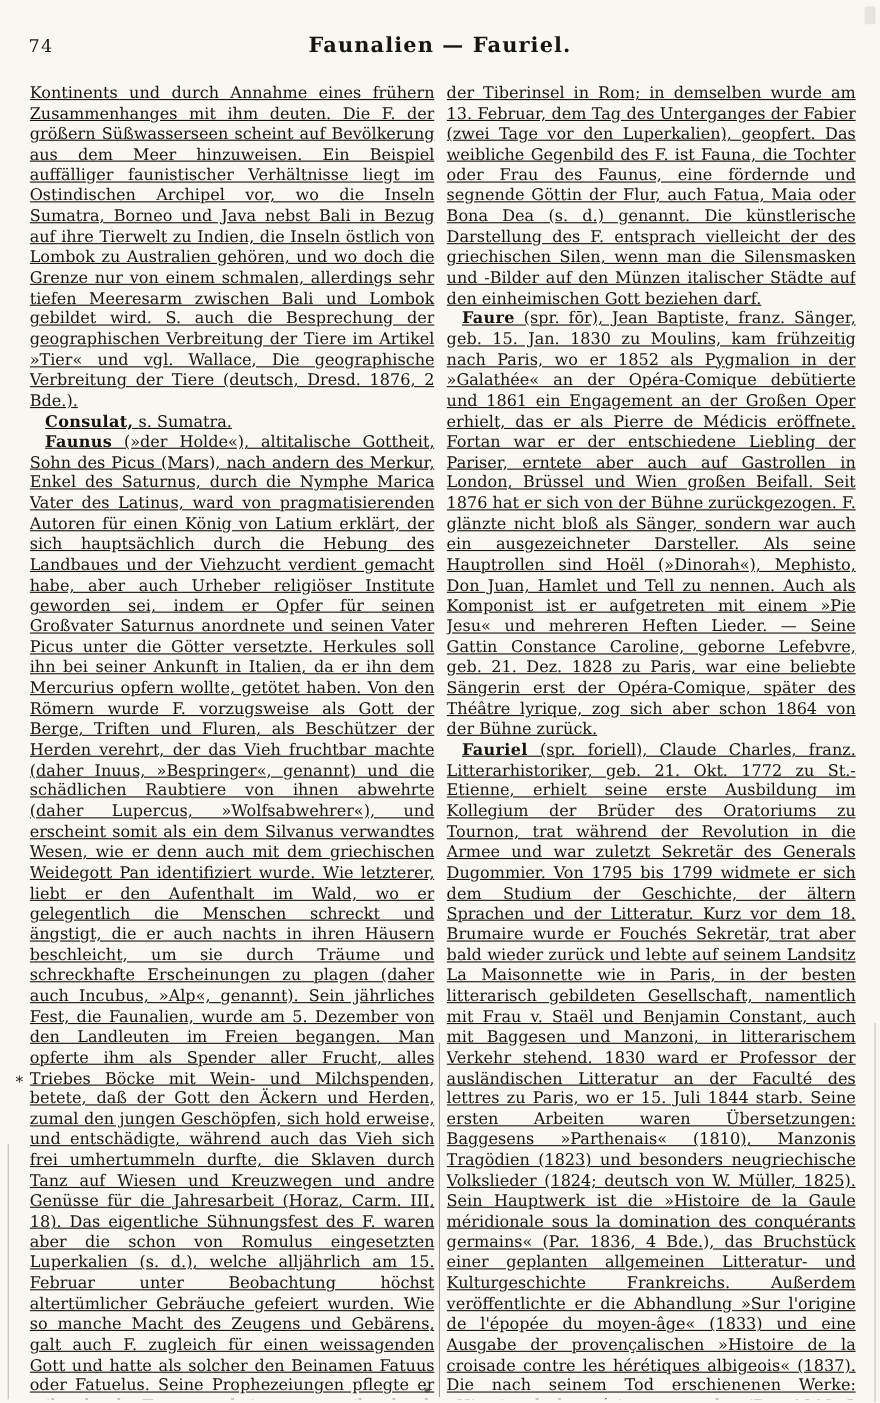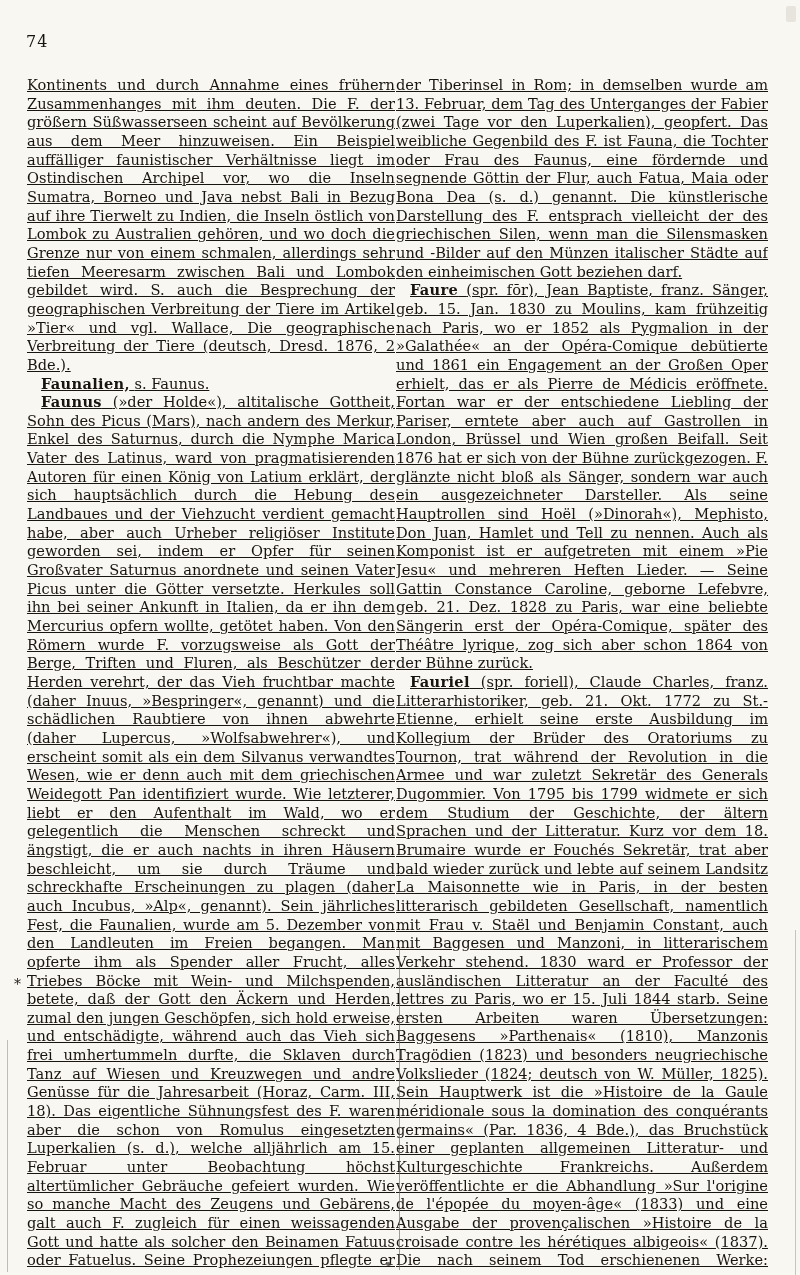--- a/index.html
+++ b/index.html
@@ -27,21 +27,21 @@
 
   
   .column {
     position: absolute; top: 76px; height: 1196px;
     text-align: justify;
     font-size: 14.6px; line-height: 18.65px;
     overflow: hidden;
     hyphens: auto; text-decoration: underline; -webkit-hyphens: auto;
   }
   .col-left  { left: 27px;  width: 368px; }
-  .col-right { left: 396px; width: 372px; }
+  .col-right { left: 406px; width: 372px; }
 
   .para { margin: 0; text-indent: 0; }
   .para.entry { text-indent: 14px; }
   .headword { font-weight: bold; letter-spacing: 0.3px; }
 
   
   .margin-mark {
     position: absolute; left: 14px; top: 976px;
     font-size: 14px; color: #2a241e;
   }
@@ -69,25 +69,26 @@
     background: #4a443c; border-radius: 50%; opacity: 0.8;
   }
 </style>
 </head>
 <body>
 
 <div class="page">
 
   <div class="header">
     <div class="page-number">74</div>
+    <div class="running-title">Faunalien — Fauriel.</div>
   </div>
 
   <div class="column col-left">
     <p class="para"><span>Kontinents und durch Annahme eines frühern Zusammenhanges mit ihm deuten. Die F. der größern Süßwasserseen scheint auf Bevölkerung aus dem Meer hinzuweisen. Ein Beispiel auffälliger faunistischer Verhältnisse liegt im Ostindischen Archipel vor, wo die Inseln Sumatra, Borneo und Java nebst Bali in Bezug auf ihre Tierwelt zu Indien, die Inseln östlich von Lombok zu Australien gehören, und wo doch die Grenze nur von einem schmalen, allerdings sehr tiefen Meeresarm zwischen Bali und Lombok gebildet wird. S. auch die Besprechung der geographischen Verbreitung der Tiere im Artikel »Tier« und vgl. Wallace, Die geographische Verbreitung der Tiere (deutsch, Dresd. 1876, 2 Bde.).</span></p>
-    <p class="para entry"><span class="headword">Faunalien,</span> <span>s. Faunus.</span></p>
+    <p class="para entry"><span class="headword">Consulat,</span> <span>s. Sumatra.</span></p>
     <p class="para entry"><span class="headword">Faunus</span> <span>(»der Holde«), altitalische Gottheit, Sohn des Picus (Mars), nach andern des Merkur, Enkel des Saturnus, durch die Nymphe Marica Vater des Latinus, ward von pragmatisierenden Autoren für einen König von Latium erklärt, der sich hauptsächlich durch die Hebung des Landbaues und der Viehzucht verdient gemacht habe, aber auch Urheber religiöser Institute geworden sei, indem er Opfer für seinen Großvater Saturnus anordnete und seinen Vater Picus unter die Götter versetzte. Herkules soll ihn bei seiner Ankunft in Italien, da er ihn dem Mercurius opfern wollte, getötet haben. Von den Römern wurde F. vorzugsweise als Gott der Berge, Triften und Fluren, als Beschützer der Herden verehrt, der das Vieh fruchtbar machte (daher Inuus, »Bespringer«, genannt) und die schädlichen Raubtiere von ihnen abwehrte (daher Lupercus, »Wolfsabwehrer«), und erscheint somit als ein dem Silvanus verwandtes Wesen, wie er denn auch mit dem griechischen Weidegott Pan identifiziert wurde. Wie letzterer, liebt er den Aufenthalt im Wald, wo er gelegentlich die Menschen schreckt und ängstigt, die er auch nachts in ihren Häusern beschleicht, um sie durch Träume und schreckhafte Erscheinungen zu plagen (daher auch Incubus, »Alp«, genannt). Sein jährliches Fest, die Faunalien, wurde am 5. Dezember von den Landleuten im Freien begangen. Man opferte ihm als Spender aller Frucht, alles Triebes Böcke mit Wein- und Milchspenden, betete, daß der Gott den Äckern und Herden, zumal den jungen Geschöpfen, sich hold erweise, und entschädigte, während auch das Vieh sich frei umhertummeln durfte, die Sklaven durch Tanz auf Wiesen und Kreuzwegen und andre Genüsse für die Jahresarbeit (Horaz, Carm. III, 18). Das eigentliche Sühnungsfest des F. waren aber die schon von Romulus eingesetzten Luperkalien (s. d.), welche alljährlich am 15. Februar unter Beobachtung höchst altertümlicher Gebräuche gefeiert wurden. Wie so manche Macht des Zeugens und Gebärens, galt auch F. zugleich für einen weissagenden Gott und hatte als solcher den Beinamen Fatuus oder Fatuelus. Seine Prophezeiungen pflegte er teils durch Traumerscheinungen, teils durch Stimmen von sonst unerklärlichem Ursprung zu geben. Sein Orakel erteilte er vorzüglich in dem heiligen Hain der Albunea (wahrscheinlich) bei Tibur. Wie aber jene Stimmen bald hier, bald da erschollen, gab es bald ein ganzes Heer von Faunen: mutwillige Dämonen mit krummen Nasen, Hörnern, Schwänzen und Bocksfüßen, die man nun den griechischen Satyrn und Silenen gleichsetzte und mit den Nymphen in Verbindung brachte. Man suchte sich gegen ihre Neckereien durch Zaubermittel, wie die Gichtrose (Paeonia officinalis L.) u. dgl., zu schützen. Ein Tempel des F. befand sich, 196 v. Chr. erbaut, auf</span></p>
   </div>
 
   <div class="column col-right">
     <p class="para"><span>der Tiberinsel in Rom; in demselben wurde am 13. Februar, dem Tag des Unterganges der Fabier (zwei Tage vor den Luperkalien), geopfert. Das weibliche Gegenbild des F. ist Fauna, die Tochter oder Frau des Faunus, eine fördernde und segnende Göttin der Flur, auch Fatua, Maia oder Bona Dea (s. d.) genannt. Die künstlerische Darstellung des F. entsprach vielleicht der des griechischen Silen, wenn man die Silensmasken und -Bilder auf den Münzen italischer Städte auf den einheimischen Gott beziehen darf.</span></p>
     <p class="para entry"><span class="headword">Faure</span> <span>(spr. fōr), Jean Baptiste, franz. Sänger, geb. 15. Jan. 1830 zu Moulins, kam frühzeitig nach Paris, wo er 1852 als Pygmalion in der »Galathée« an der Opéra-Comique debütierte und 1861 ein Engagement an der Großen Oper erhielt, das er als Pierre de Médicis eröffnete. Fortan war er der entschiedene Liebling der Pariser, erntete aber auch auf Gastrollen in London, Brüssel und Wien großen Beifall. Seit 1876 hat er sich von der Bühne zurückgezogen. F. glänzte nicht bloß als Sänger, sondern war auch ein ausgezeichneter Darsteller. Als seine Hauptrollen sind Hoël (»Dinorah«), Mephisto, Don Juan, Hamlet und Tell zu nennen. Auch als Komponist ist er aufgetreten mit einem »Pie Jesu« und mehreren Heften Lieder. — Seine Gattin Constance Caroline, geborne Lefebvre, geb. 21. Dez. 1828 zu Paris, war eine beliebte Sängerin erst der Opéra-Comique, später des Théâtre lyrique, zog sich aber schon 1864 von der Bühne zurück.</span></p>
     <p class="para entry"><span class="headword">Fauriel</span> <span>(spr. foriell), Claude Charles, franz. Litterarhistoriker, geb. 21. Okt. 1772 zu St.-Etienne, erhielt seine erste Ausbildung im Kollegium der Brüder des Oratoriums zu Tournon, trat während der Revolution in die Armee und war zuletzt Sekretär des Generals Dugommier. Von 1795 bis 1799 widmete er sich dem Studium der Geschichte, der ältern Sprachen und der Litteratur. Kurz vor dem 18. Brumaire wurde er Fouchés Sekretär, trat aber bald wieder zurück und lebte auf seinem Landsitz La Maisonnette wie in Paris, in der besten litterarisch gebildeten Gesellschaft, namentlich mit Frau v. Staël und Benjamin Constant, auch mit Baggesen und Manzoni, in litterarischem Verkehr stehend. 1830 ward er Professor der ausländischen Litteratur an der Faculté des lettres zu Paris, wo er 15. Juli 1844 starb. Seine ersten Arbeiten waren Übersetzungen: Baggesens »Parthenais« (1810), Manzonis Tragödien (1823) und besonders neugriechische Volkslieder (1824; deutsch von W. Müller, 1825). Sein Hauptwerk ist die »Histoire de la Gaule méridionale sous la domination des conquérants germains« (Par. 1836, 4 Bde.), das Bruchstück einer geplanten allgemeinen Litteratur- und Kulturgeschichte Frankreichs. Außerdem veröffentlichte er die Abhandlung »Sur l'origine de l'épopée du moyen-âge« (1833) und eine Ausgabe der provençalischen »Histoire de la croisade contre les hérétiques albigeois« (1837). Die nach seinem Tod erschienenen Werke: »Histoire de la poésie provençale« (Par. 1846, 3 Bde.) und »Dante et les origines de la langue et de la littérature italienne« (das. 1854, 2 Bde.) beruhen auf seinen Vorlesungen. Mitglied der Akademie (seit 1836) und des von Guizot eingesetzten historischen Komitees, war er auch Mitarbeiter an der von den Benediktinern begonnenen »Histoire littéraire de la France«. Seine Werke zeichnen sich durch umfassende Gelehrsamkeit aus, während die Methode der Forschung manches zu wünschen übrigläßt. Neuerdings veröffentlichte Lalanne aus seinem Nachlaß noch: »Les derniers jours du Consulat« (Par. 1885).</span></p>
   </div>
 
   <div class="margin-mark">*</div>

